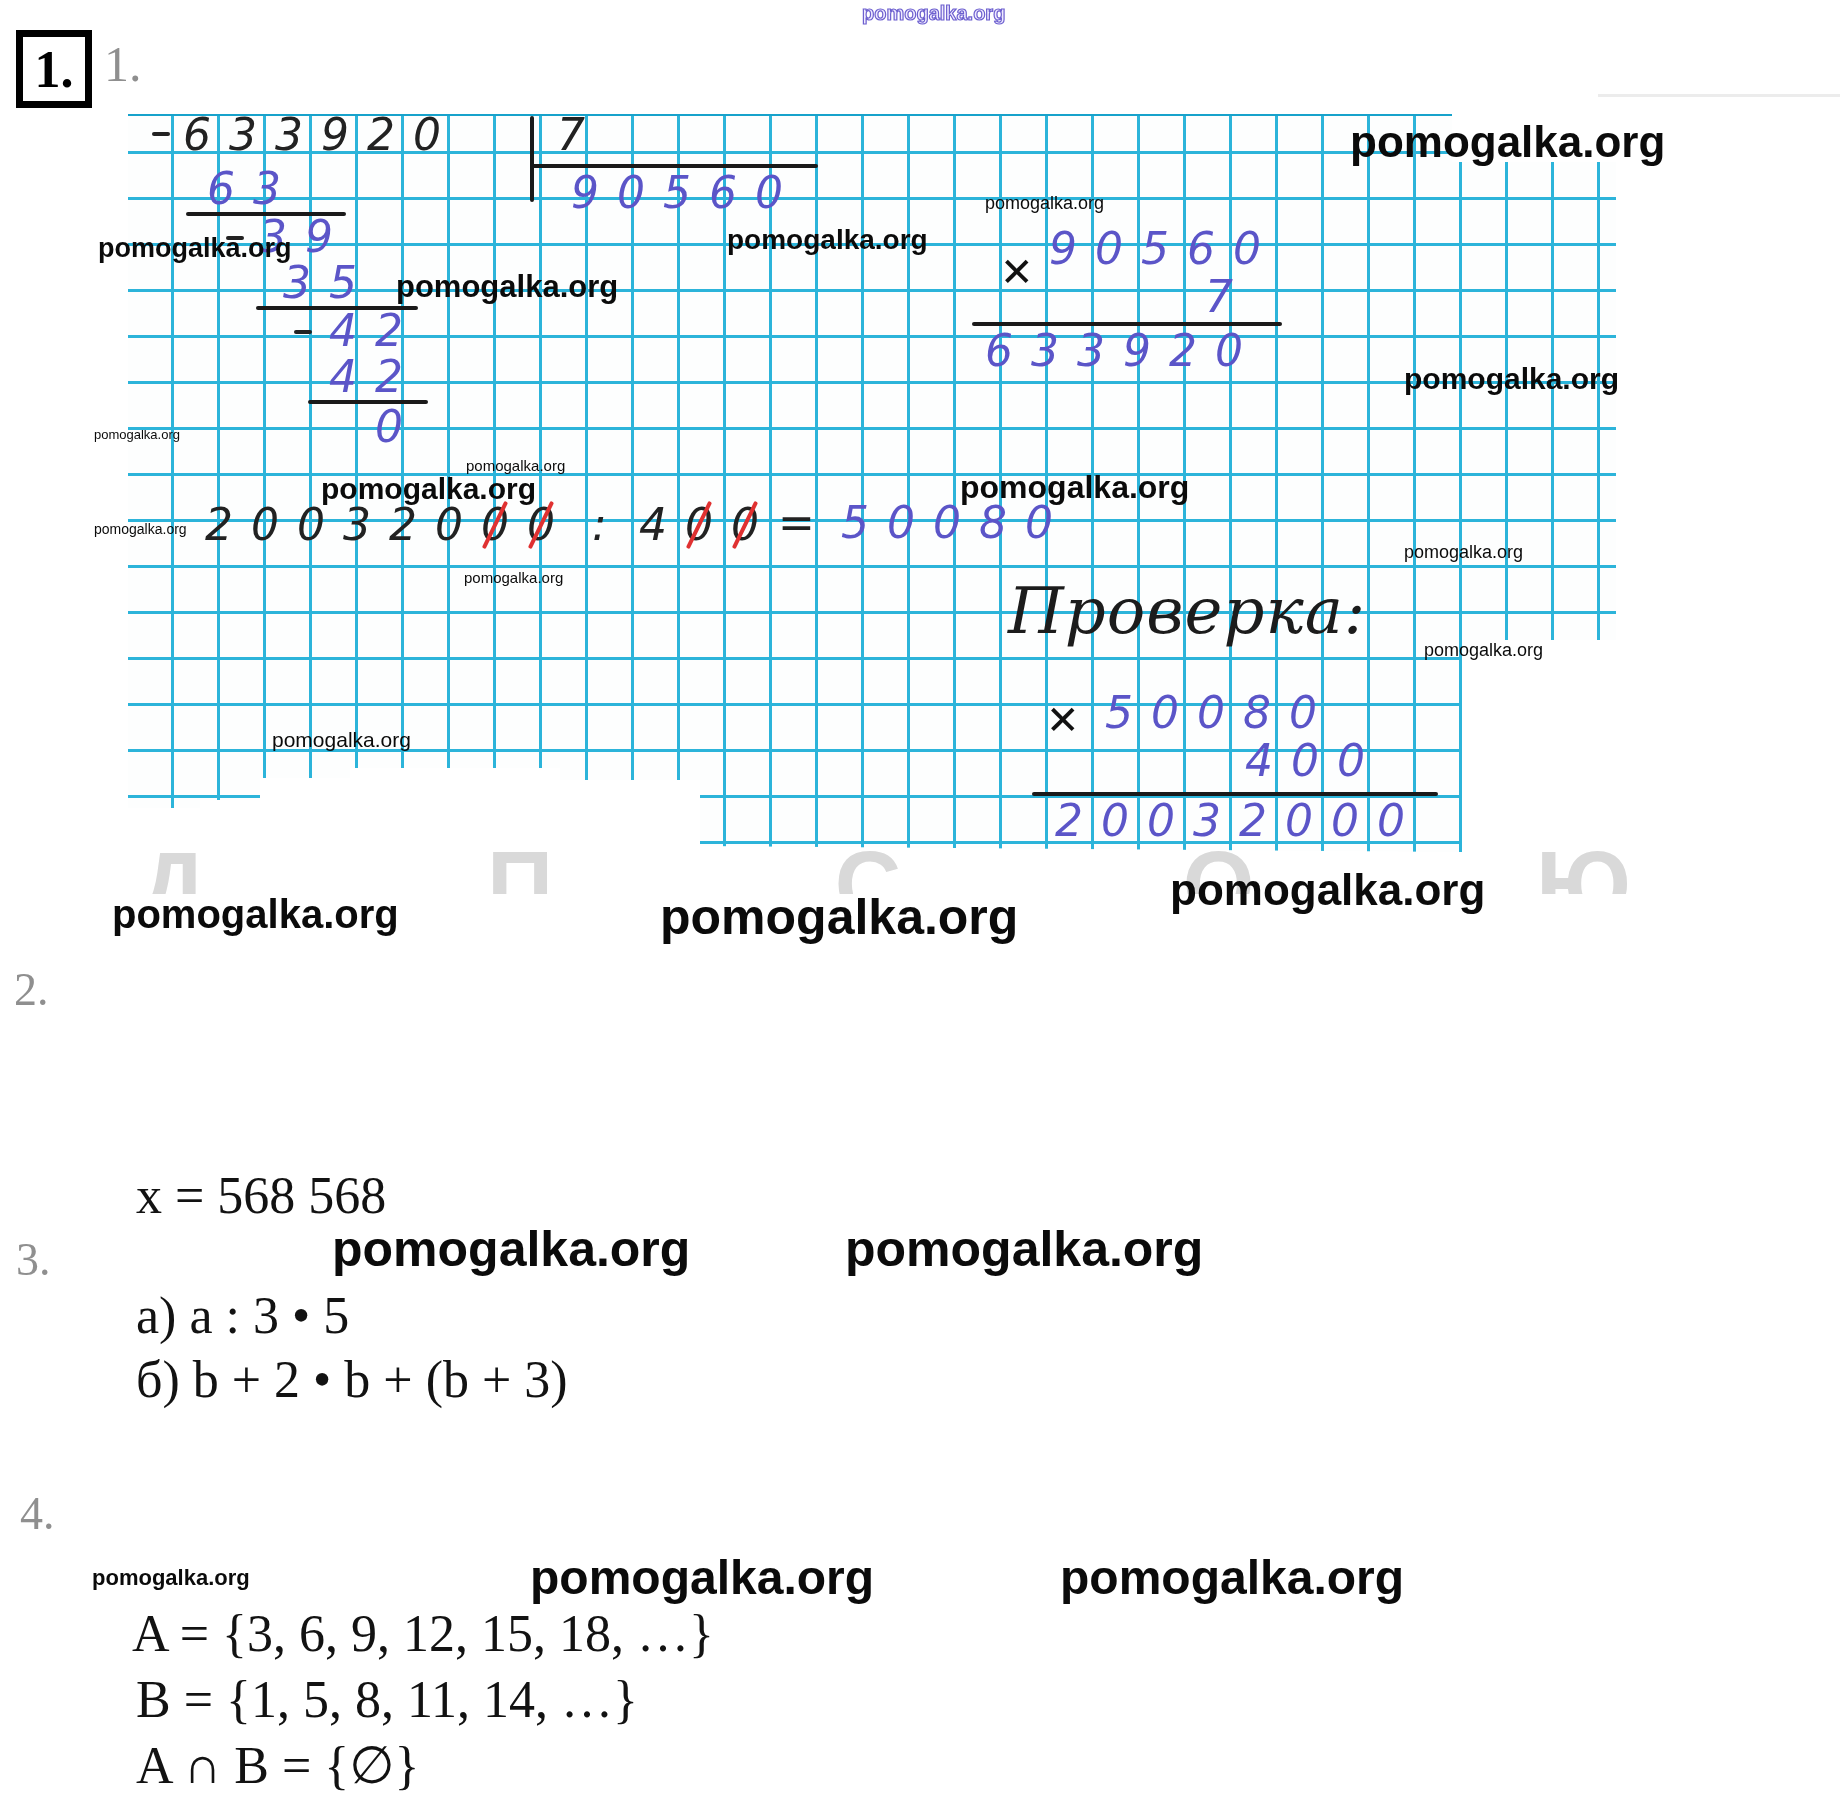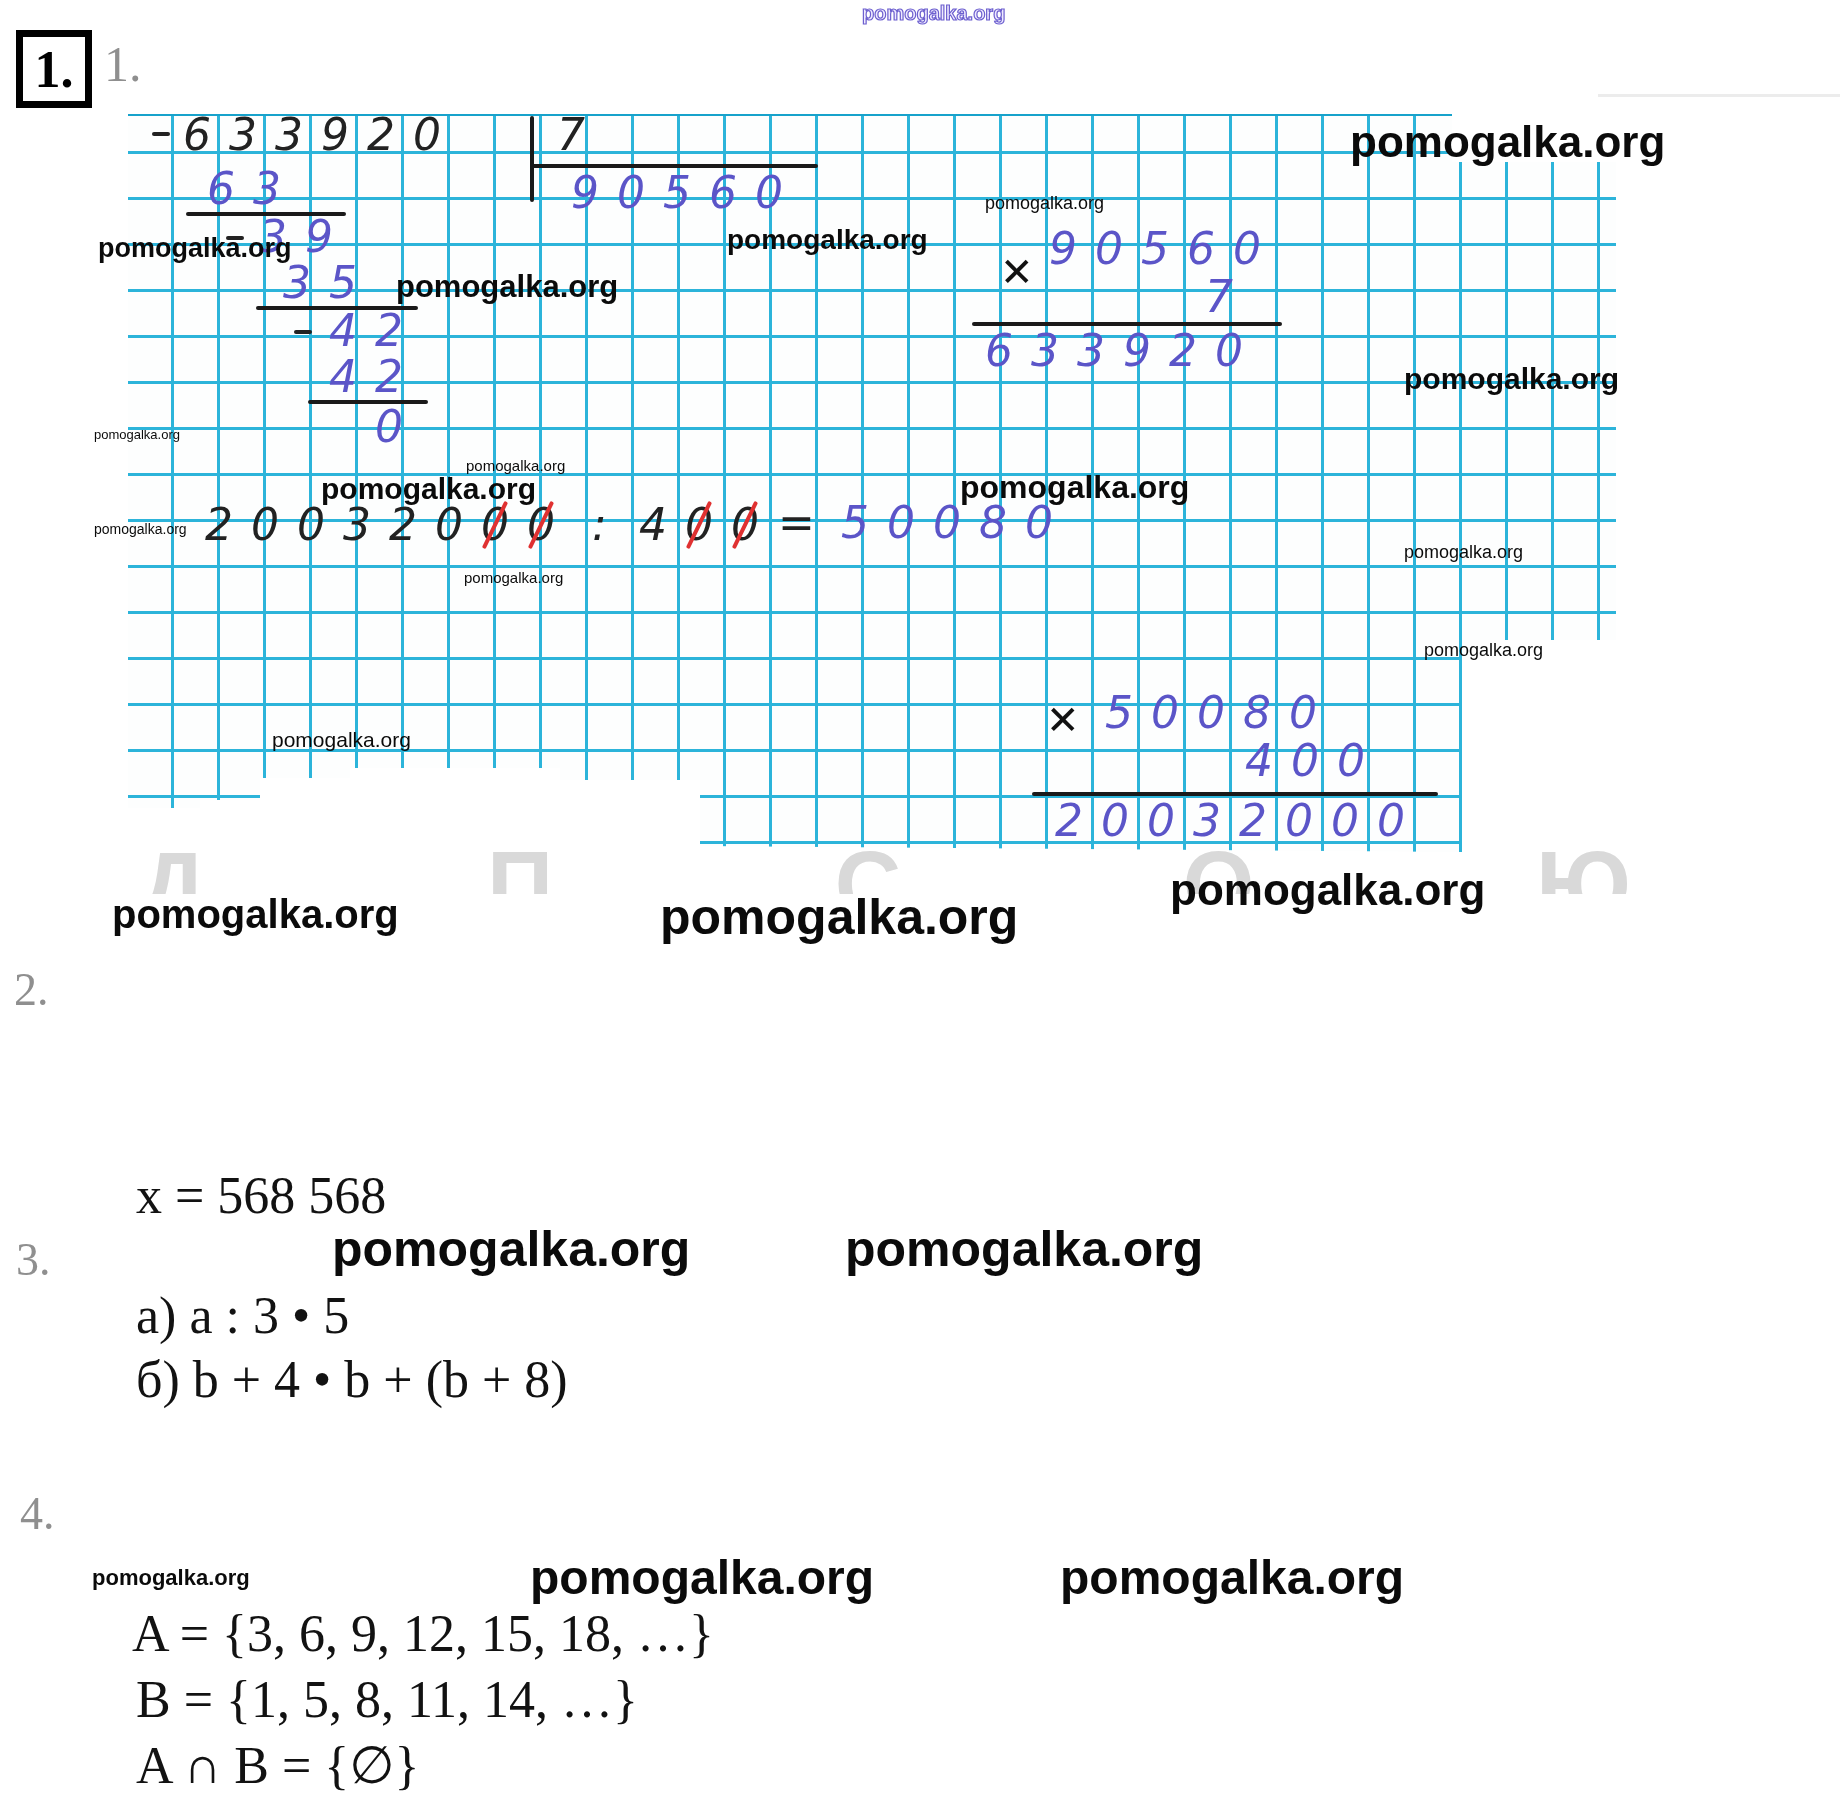--- a/index.html
+++ b/index.html
@@ -162,20 +162,21 @@
     </div>
   <span class="hw-sign ink-black" style="left:778px;top:500px;">=</span>
   <div class="cells ink-blue" style="left:832px;top:500px;">
       <span class="c">5</span>
       <span class="c">0</span>
       <span class="c">0</span>
       <span class="c">8</span>
       <span class="c">0</span>
     </div>
 
+  <span class="script" style="left:1008px;top:576px;">Проверка:</span>
   <span class="times" style="left:1046px;top:700px;">✕</span>
   <div class="cells ink-blue" style="left:1096px;top:690px;">
       <span class="c">5</span>
       <span class="c">0</span>
       <span class="c">0</span>
       <span class="c">8</span>
       <span class="c">0</span>
     </div>
   <div class="cells ink-blue" style="left:1236px;top:738px;">
       <span class="c">4</span>
@@ -217,20 +218,20 @@
   <span class="wm" style="left:845px;top:1222px;font-size:50px;font-weight:700;">pomogalka.org</span>
   <span class="wm" style="left:92px;top:1566px;font-size:22px;font-weight:700;">pomogalka.org</span>
   <span class="wm" style="left:530px;top:1552px;font-size:48px;font-weight:700;">pomogalka.org</span>
   <span class="wm" style="left:1060px;top:1552px;font-size:48px;font-weight:700;">pomogalka.org</span>
 
   <span class="numlabel" style="left:14px;top:966px;">2.</span>
   <span class="eq" style="left:136px;top:1168px;">x = 568 568</span>
 
   <span class="numlabel" style="left:16px;top:1236px;">3.</span>
   <span class="eq" style="left:136px;top:1288px;">а) a : 3 • 5</span>
-  <span class="eq" style="left:136px;top:1352px;">б) b + 4 • b + (b + 8)</span>
+  <span class="eq" style="left:136px;top:1352px;">б) b + 2 • b + (b + 3)</span>
 
   <span class="numlabel" style="left:20px;top:1490px;">4.</span>
   <span class="eq" style="left:132px;top:1606px;">A = {3, 6, 9, 12, 15, 18, …}</span>
   <span class="eq" style="left:136px;top:1672px;">B = {1, 5, 8, 11, 14, …}</span>
   <span class="eq" style="left:136px;top:1738px;">A ∩ B = {∅}</span>
 
 </div>
 
 </body></html>

